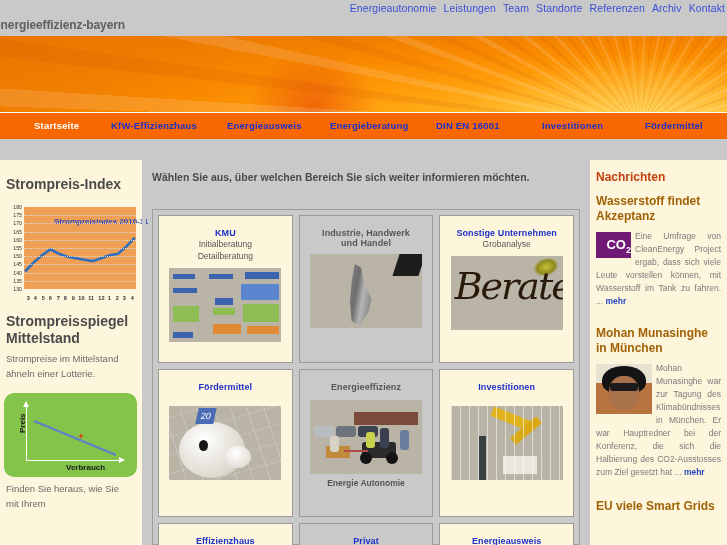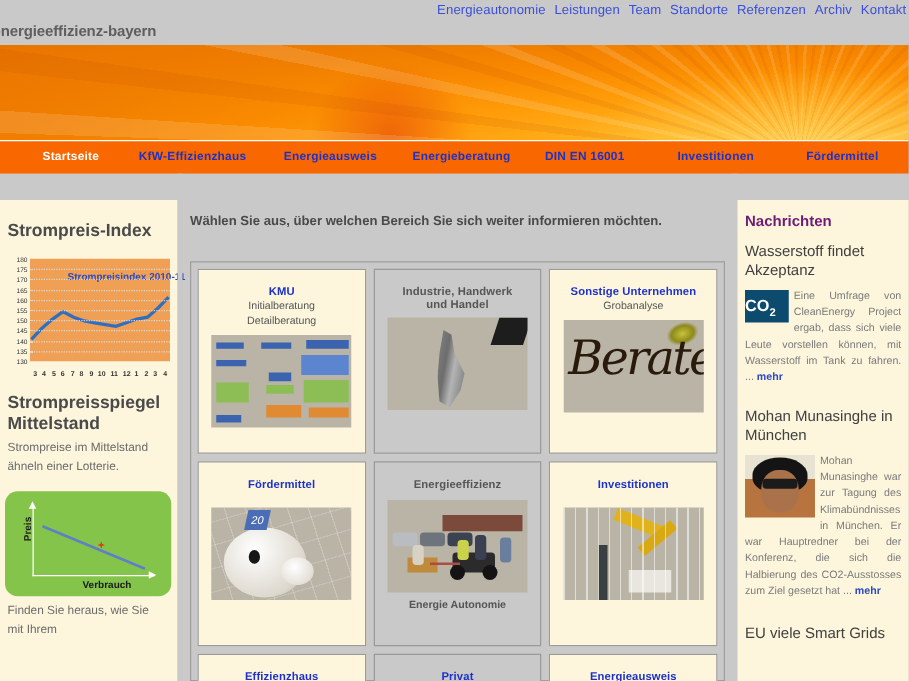--- a/index.html
+++ b/index.html
@@ -223,27 +223,27 @@
     position:absolute;inset:0;
     background:repeating-linear-gradient(90deg,rgba(255,255,255,.55) 0 1px,rgba(255,255,255,0) 1px 9px);
   }
   .art-robot .box{position:absolute;left:52px;top:50px;width:34px;height:18px;background:#e8e6df;}
   .art-robot .post{position:absolute;left:28px;top:30px;width:7px;height:44px;background:#3a3f42;}
   
   #rightcol{
     position:absolute;left:590px;top:21px;width:137px;height:385px;
     background:#fdf6dd;overflow:hidden;
   }
-  .news-kicker{font-size:12px;font-weight:bold;color:#701a75;padding:10px 6px 6px 6px;}
-  .news-title{font-size:12px;font-weight:normal;color:#404040;padding:4px 6px 4px 6px;line-height:15px;}
+  .news-kicker{font-size:12px;font-weight:bold;color:#c2410c;padding:10px 6px 6px 6px;}
+  .news-title{font-size:12px;font-weight:bold;color:#a16207;padding:4px 6px 4px 6px;line-height:15px;}
   .news-body{font-size:8.5px;color:#7a7a7a;line-height:13px;padding:2px 6px 0 6px;text-align:justify;}
   .news-body .mehr{color:#2a48c0;font-weight:bold;}
   .co2{
-    float:left;width:35px;height:26px;background:#0c4a6e;color:#fff;
-    font-size:13px;font-weight:bold;text-align:left;line-height:26px;
+    float:left;width:35px;height:26px;background:#701a75;color:#fff;
+    font-size:13px;font-weight:bold;text-align:right;line-height:26px;
     margin:2px 4px 1px 0;
   }
   .co2 sub{font-size:9px;}
   .portrait{
     float:left;width:56px;height:50px;margin:2px 4px 2px 0;
     background:linear-gradient(#e8e2d2 0 38%,#b8743f 38% 100%);position:relative;overflow:hidden;
   }
   .portrait .hair{position:absolute;left:6px;top:2px;width:44px;height:28px;border-radius:50% 50% 40% 40%;background:#141414;}
   .portrait .face{position:absolute;left:13px;top:12px;width:30px;height:34px;border-radius:45%;background:#a9724a;}
   .portrait .glass{position:absolute;left:14px;top:19px;width:28px;height:8px;background:#1b1b1b;border-radius:3px;}

